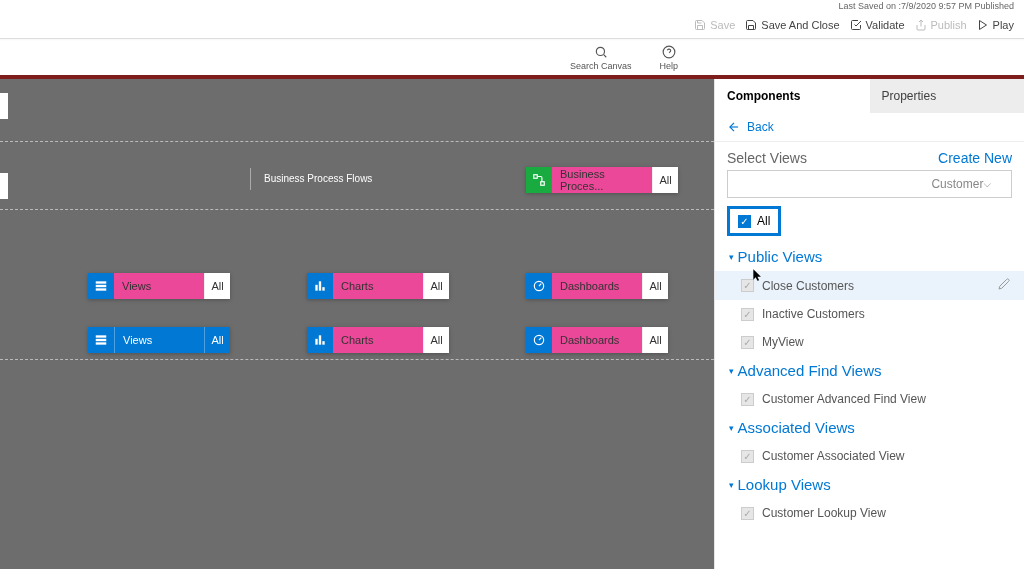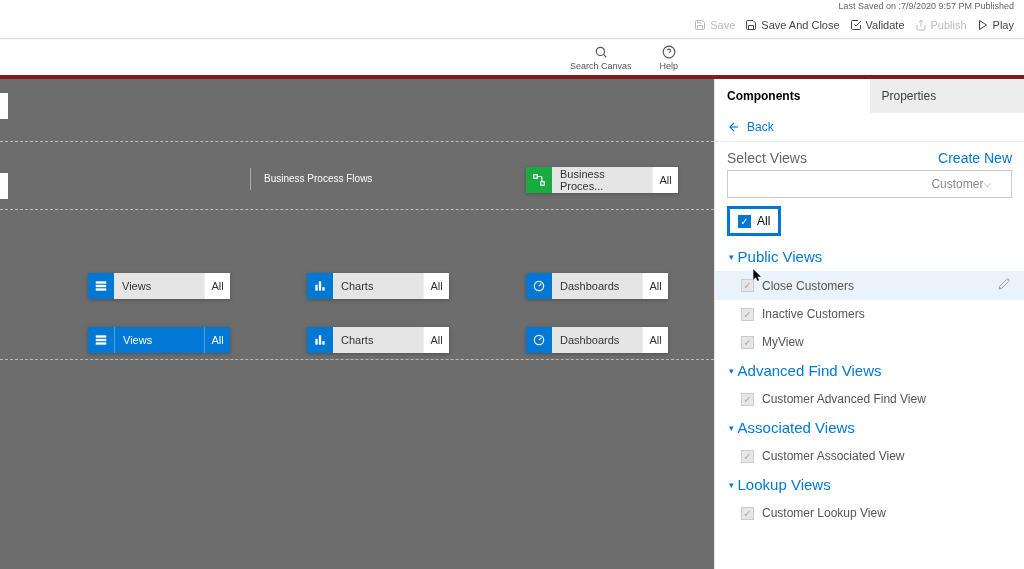--- a/index.html
+++ b/index.html
@@ -20,21 +20,21 @@
   
   .workarea { display: flex; height: calc(569px - 12px - 26px - 1px - 40px); }
   .canvas { flex: 1; background: #6d6d6d; position: relative; overflow: hidden; }
   .side-stub { position: absolute; left: 0; width: 8px; height: 26px; background: #fff; }
   .dashed { position: absolute; left: 0; right: 0; border-top: 1px dashed #bbb; }
   .section-label { position: absolute; color: #fff; font-size: 10px; }
   .vline { position: absolute; top: 0; width: 1px; height: 22px; background: #aaa; }
 
   .tile { position: absolute; height: 26px; display: flex; box-shadow: 0 1px 4px rgba(0,0,0,0.25); }
   .tile .icon { width: 26px; display: flex; align-items: center; justify-content: center; color: #fff; }
-  .tile .lbl { background: #e5e5e5; display: flex; align-items: center; padding: 0 8px; font-size: 11px; color: #333; min-width: 90px; }
+  .tile .lbl { background: #ec4899; display: flex; align-items: center; padding: 0 8px; font-size: 11px; color: #333; min-width: 90px; }
   .tile .tag { background: #fff; display: flex; align-items: center; justify-content: center; font-size: 11px; color: #333; width: 26px; border-left: 1px solid #eee; }
   .tile.selected .lbl, .tile.selected .tag { background: #0078d4; color: #fff; border-left: 1px solid rgba(255,255,255,0.3); }
   .tile.selected .icon { background: #005a9e; }
   .tile .icon.blue { background: #0078d4; }
   .tile .icon.green { background: #1aab40; }
   .tile .lbl.w130 { width: 100px; }
 
   
   .panel { width: 310px; border-left: 1px solid #e5e5e5; display: flex; flex-direction: column; background: #fff; }
   .tabs { display: flex; height: 34px; font-size: 12px; }

